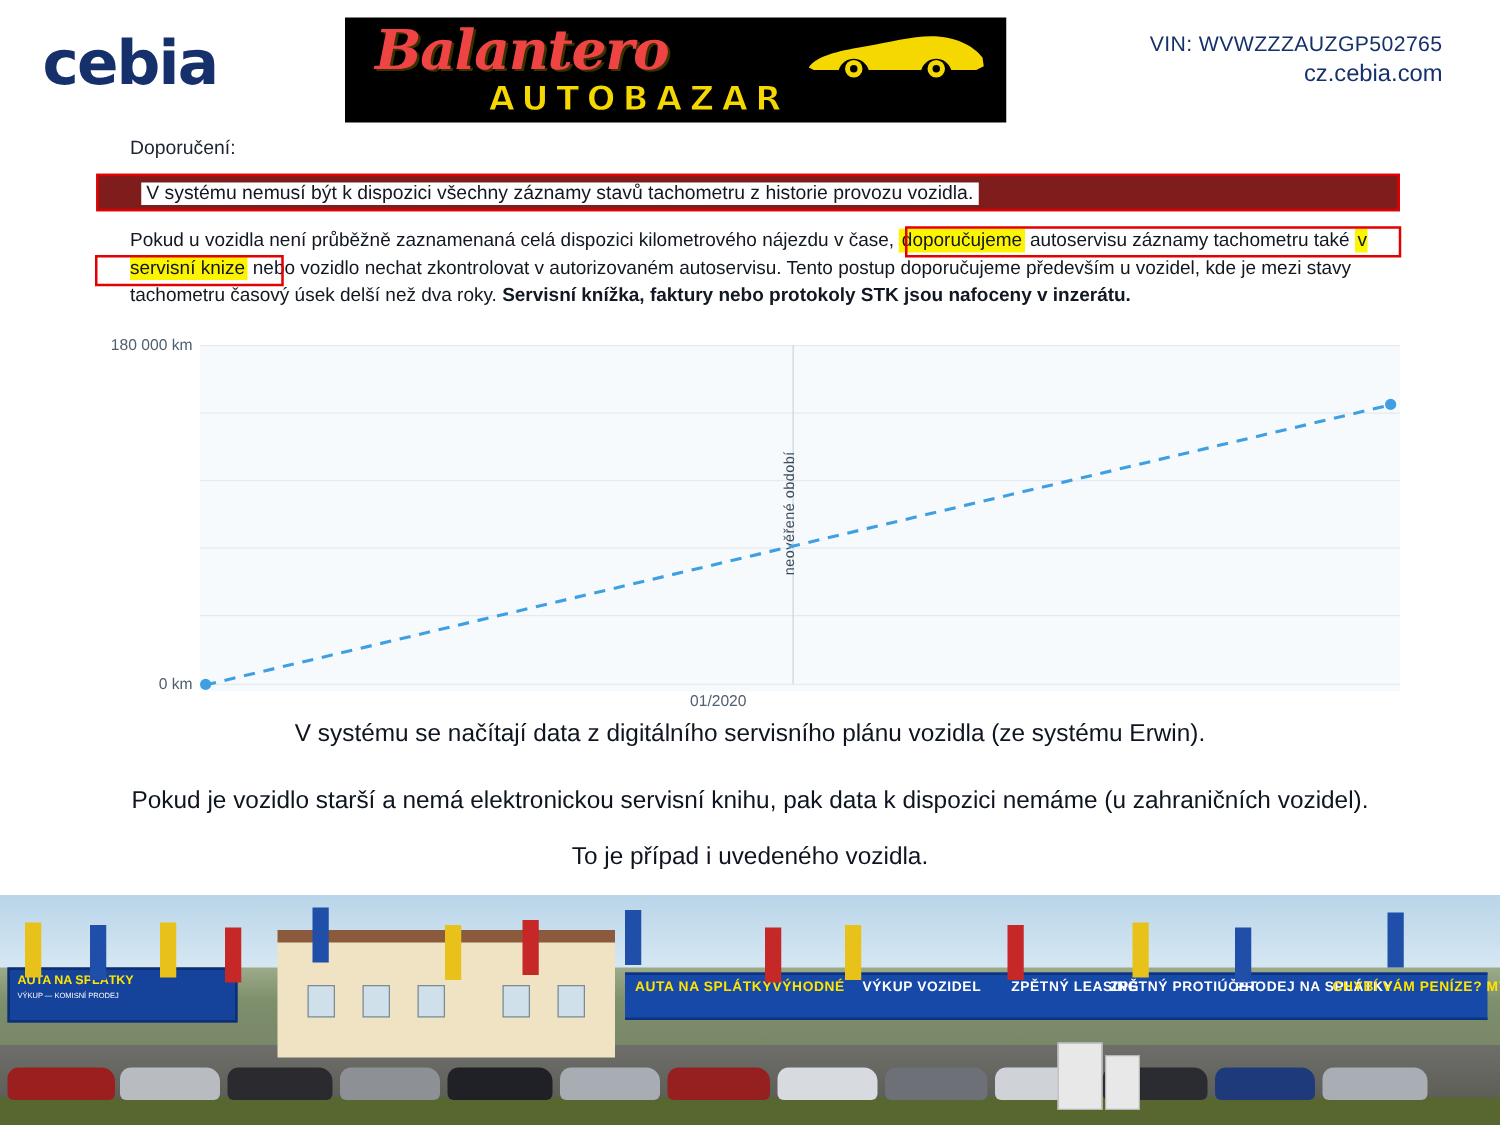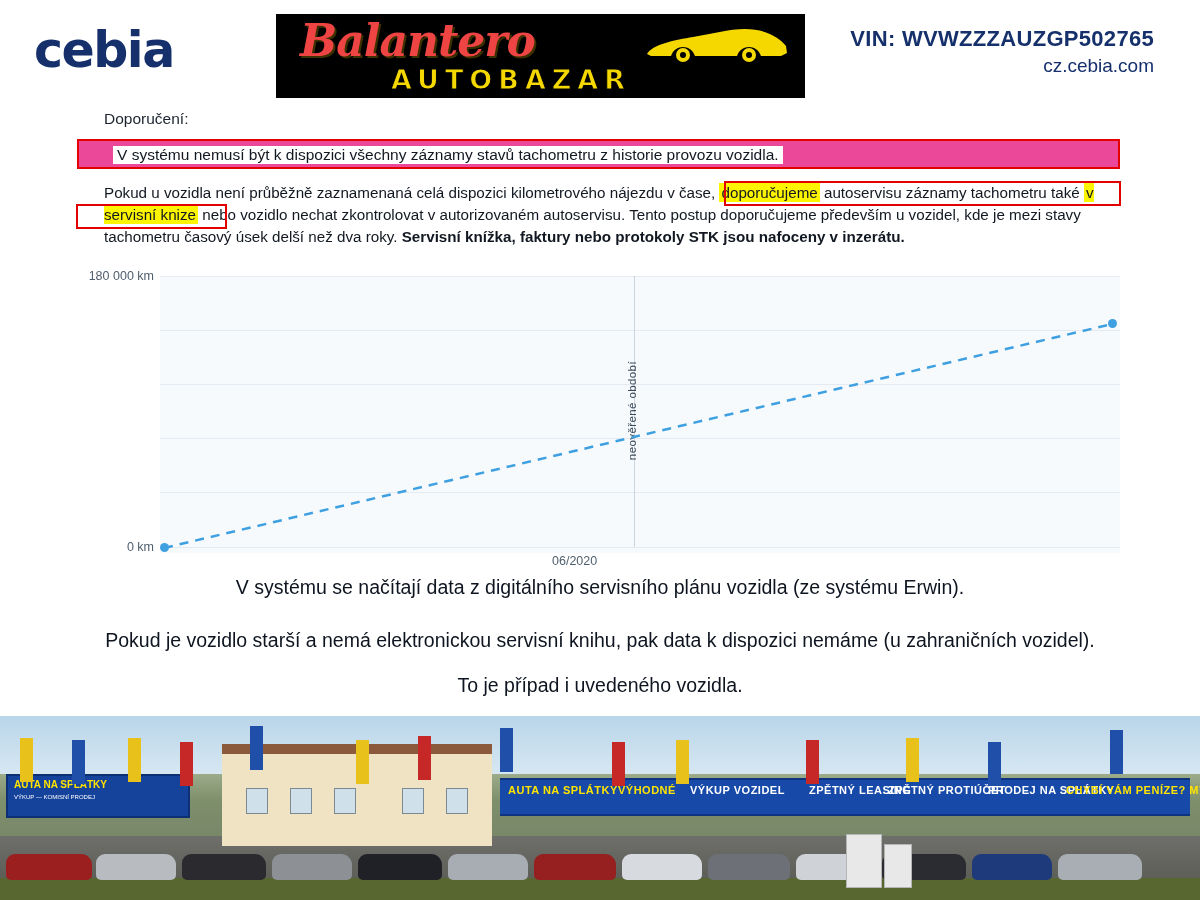--- a/index.html
+++ b/index.html
@@ -77,22 +77,22 @@
   }
   .vin-block {
     position: absolute;
     right: 46px;
     top: 26px;
     text-align: right;
     color: #15306b;
     font-family: "Liberation Sans", sans-serif;
   }
   .vin-block .vin-line {
-    font-size: 22px;
-    font-weight: bold;
+    font-size: 17px;
+    font-weight: normal;
     letter-spacing: 0.3px;
   }
   .vin-block .vin-site {
     font-size: 19px;
     margin-top: 3px;
   }
 
   
   .doporuceni-label {
     position: absolute;
@@ -100,21 +100,21 @@
     top: 110px;
     font-size: 15.5px;
     color: #1b2430;
   }
   .hl-box1 {
     position: absolute;
     left: 77px;
     top: 139px;
     width: 1043px;
     height: 30px;
-    background: #ec4899;
+    background: #7f1d1d;
     border: 2.5px solid #e20000;
     box-sizing: border-box;
   }
   .hl-box1 .txt {
     position: absolute;
     left: 34px;
     top: 5px;
     font-size: 15.5px;
     color: #121821;
     background: #ffffff;
@@ -377,21 +377,21 @@
   <div class="vline" style="left:634px; top:10px; height:271px;"></div>
   <div class="vlabel" style="left:626px; top:95px;">neověřené období</div>
 
   <svg style="position:absolute; left:160px; top:10px;" width="960" height="277">
     <line x1="4" y1="272" x2="952" y2="48" stroke="#3ea0e0" stroke-width="2.5" stroke-dasharray="9 7"></line>
   </svg>
 
   <div class="dot" style="left:160px; top:277px;"></div>
   <div class="dot" style="left:1108px; top:53px;"></div>
 
-  <div class="xtick" style="left:552px; top:288px;">06/2020</div>
+  <div class="xtick" style="left:552px; top:288px;">01/2020</div>
 </div>
 
 <div class="btext l1">V systému se načítají data z digitálního servisního plánu vozidla (ze systému Erwin).</div>
 <div class="btext l2">Pokud je vozidlo starší a nemá elektronickou servisní knihu, pak data k dispozici nemáme (u zahraničních vozidel).</div>
 <div class="btext l3">To je případ i uvedeného vozidla.</div>
 
 <div class="photo">
   <div class="sky"></div>
   <div class="ground"></div>
   <div class="grass"></div>

